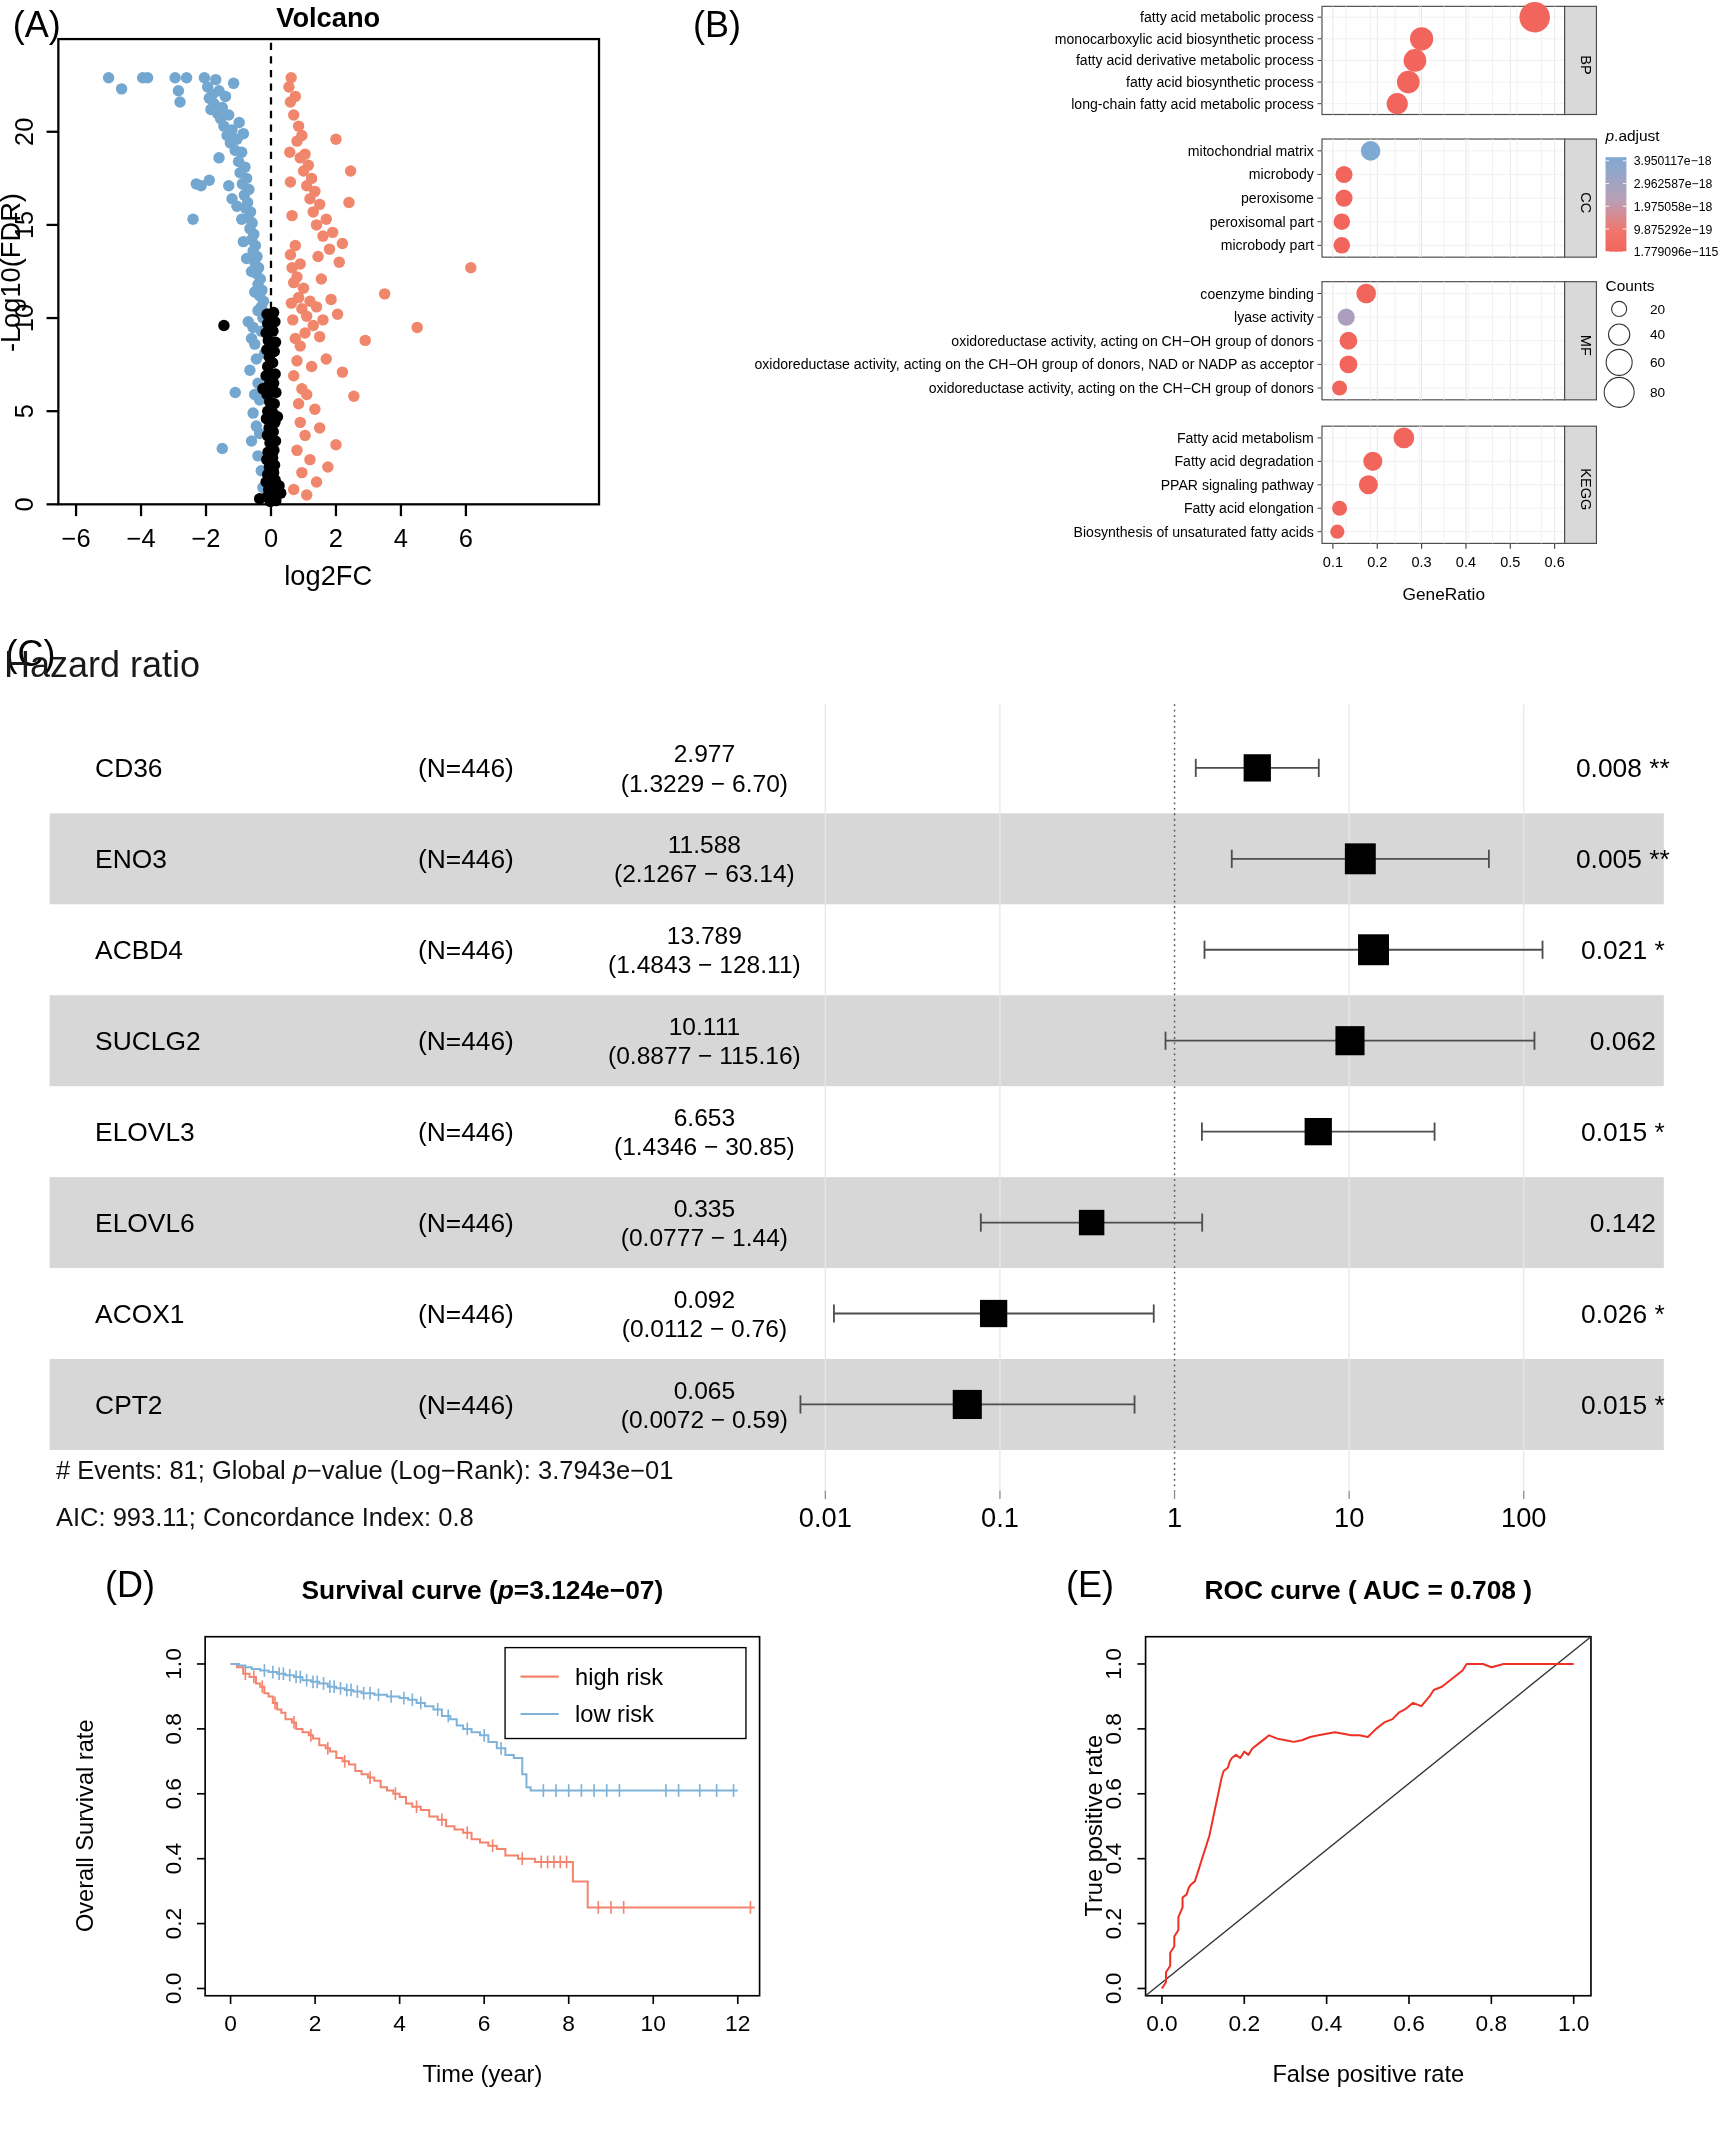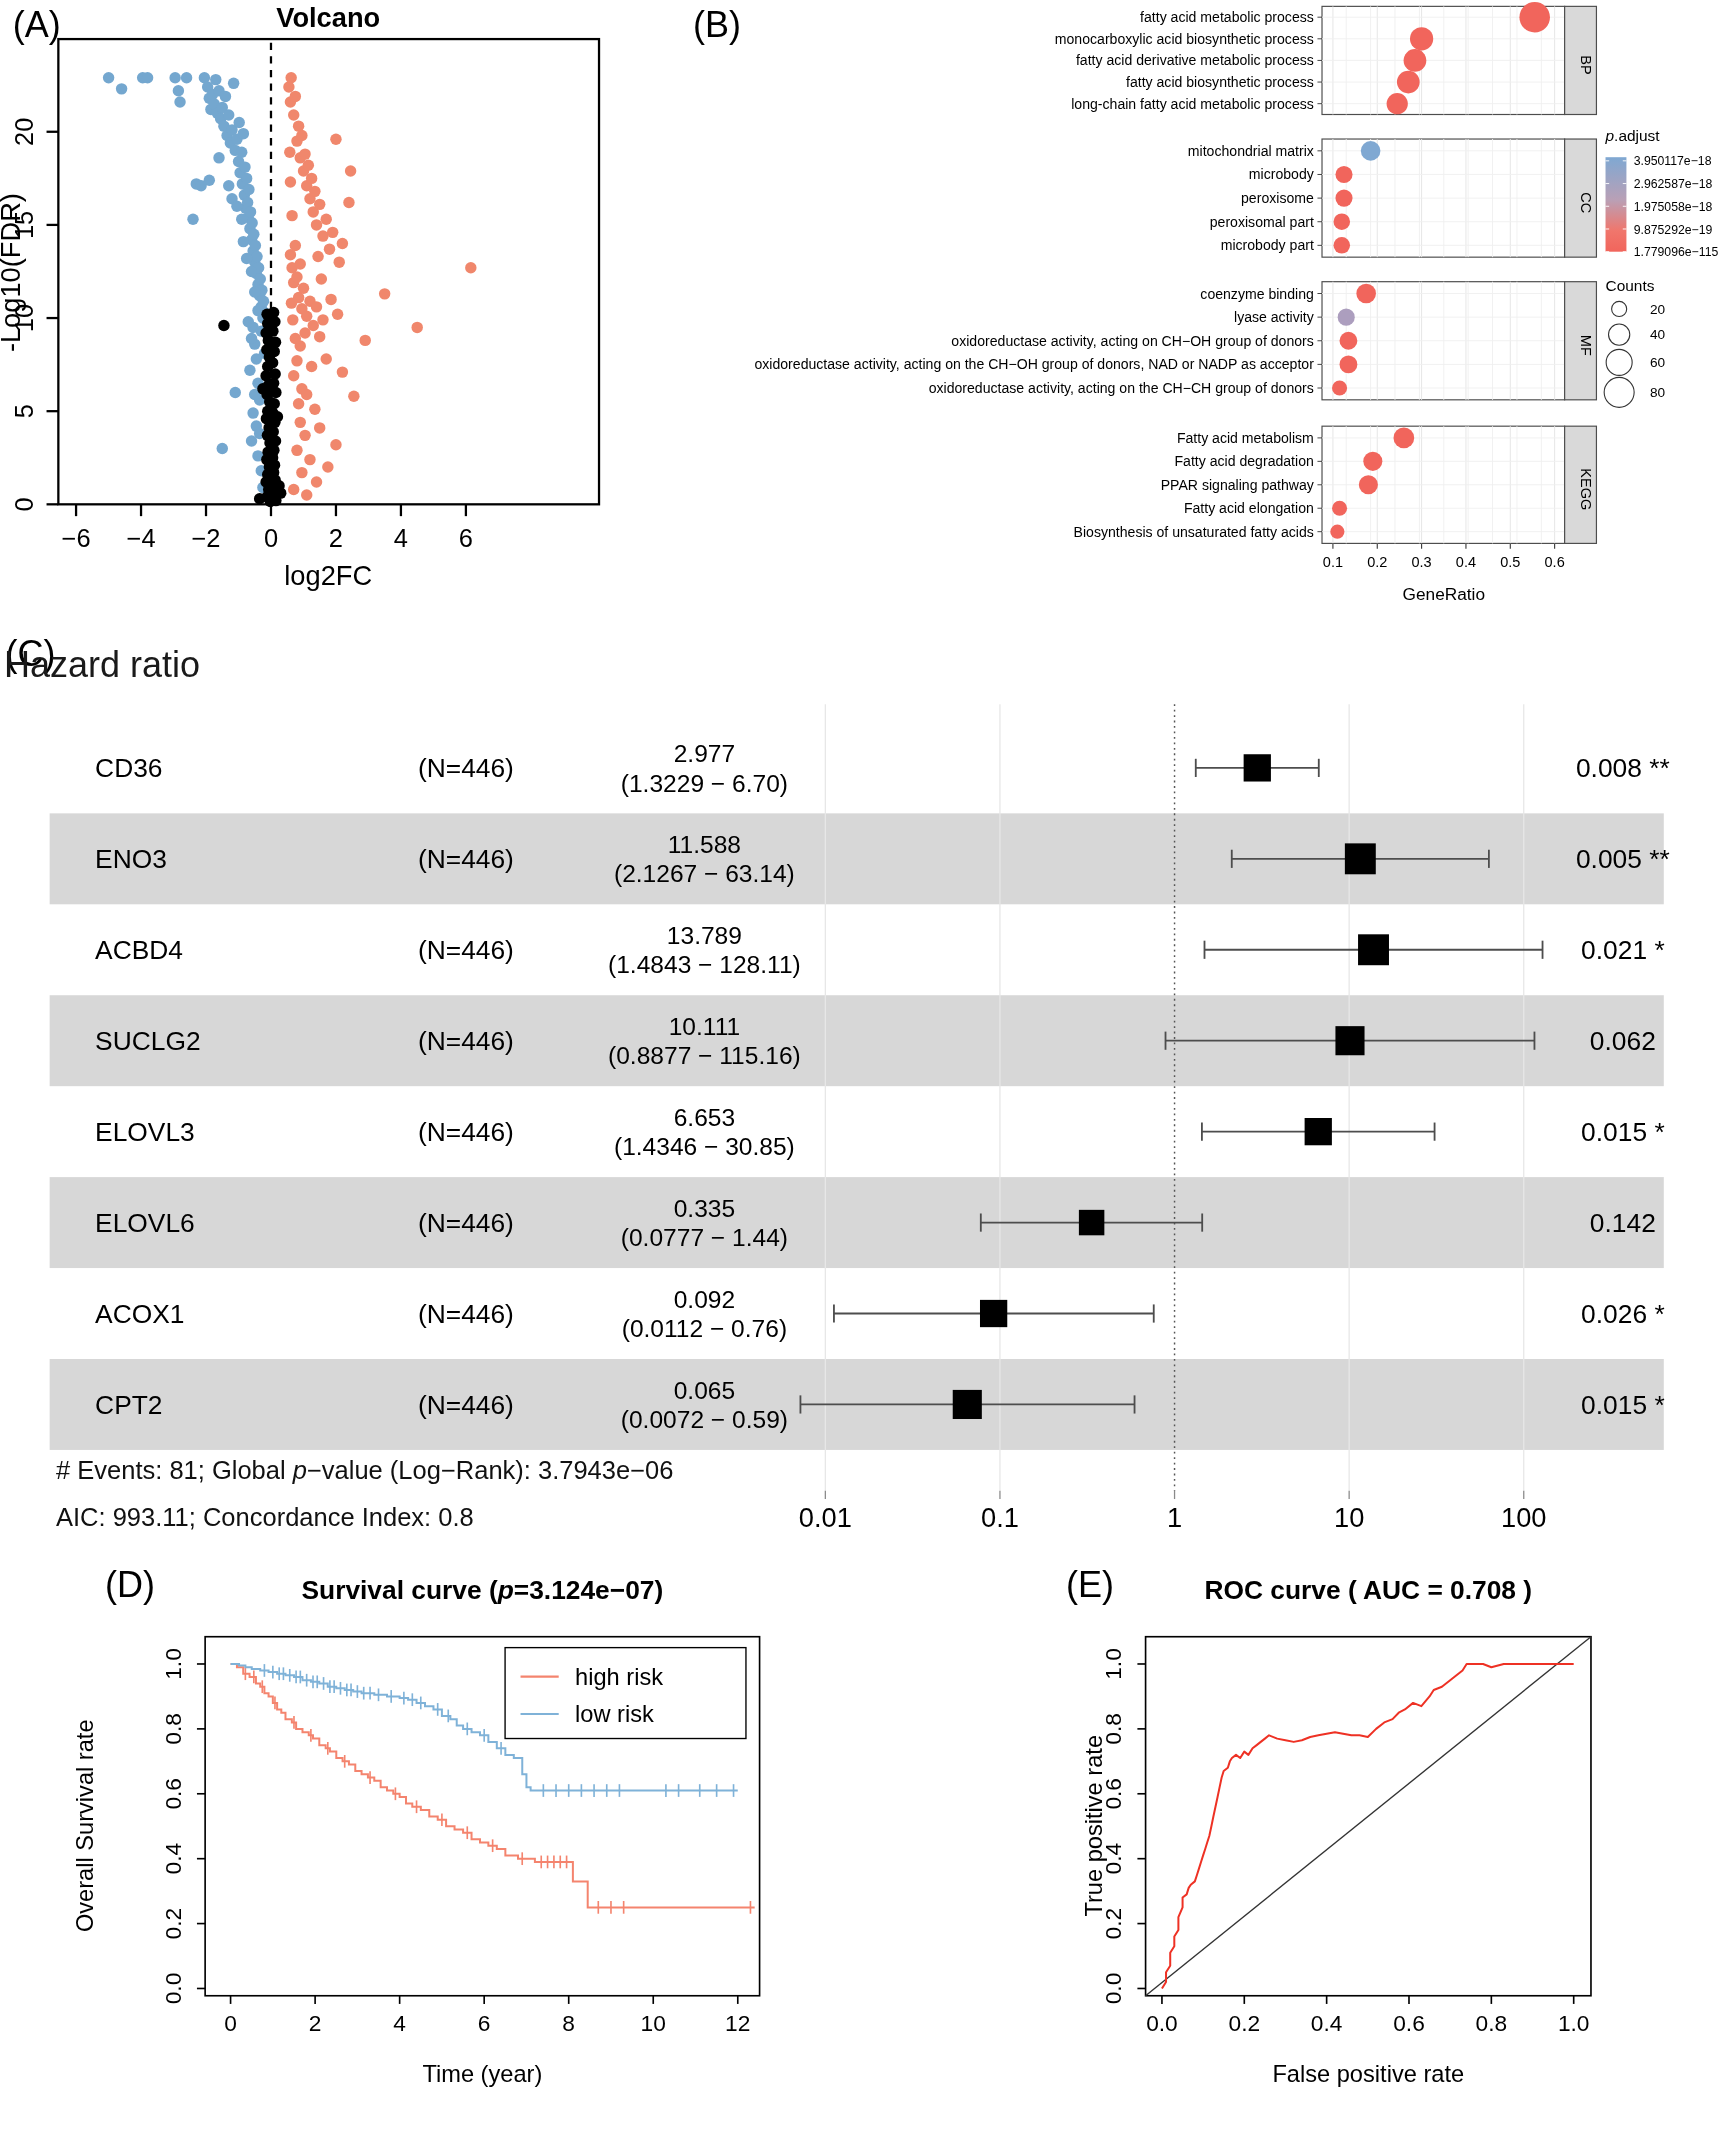--- a/index.html
+++ b/index.html
@@ -617,21 +617,21 @@
         <line x1="1060" y1="885" x2="1060" y2="894" stroke="#8a8a8a" stroke-width="1.4"></line>
         <text x="1060" y="925" font-size="30" text-anchor="middle" fill="#444">0.1</text>
         <line x1="1252" y1="885" x2="1252" y2="894" stroke="#8a8a8a" stroke-width="1.4"></line>
         <text x="1252" y="925" font-size="30" text-anchor="middle" fill="#444">1</text>
         <line x1="1444" y1="885" x2="1444" y2="894" stroke="#8a8a8a" stroke-width="1.4"></line>
         <text x="1444" y="925" font-size="30" text-anchor="middle" fill="#444">10</text>
         <line x1="1636" y1="885" x2="1636" y2="894" stroke="#8a8a8a" stroke-width="1.4"></line>
         <text x="1636" y="925" font-size="30" text-anchor="middle" fill="#444">100</text>
       </g>
   </svg>
-  <div id="fn1"><span># Events: 81; Global </span><i>p</i><span>−value (Log−Rank): 3.7943e−06</span></div>
+  <div id="fn1"><span># Events: 81; Global </span><i>p</i><span>−value (Log−Rank): 3.7943e−01</span></div>
   <div id="fn2">AIC: 993.11; Concordance Index: 0.8</div>
 
   <svg id="svg-d" style="left:55px;top:1564px" width="782" height="569" viewBox="0 0 860 626">
     <text class="t-title2" x="470" y="38" text-anchor="middle"><tspan>Survival curve (</tspan><tspan font-style="italic">p</tspan><tspan>=3.124e−07)</tspan></text>
     <text class="t-axis2" x="470" y="570" text-anchor="middle">Time (year)</text>
     <text class="t-axis2" x="42" y="288" text-anchor="middle" transform="rotate(-90,42,288)">Overall Survival rate</text>
     <g id="g-km">
         <rect x="165" y="80" width="610" height="395" fill="none" stroke="#000" stroke-width="1.8"></rect>
         <line x1="193" y1="475" x2="193" y2="484" stroke="#000" stroke-width="1.8"></line>
         <text x="193" y="514" font-size="25" text-anchor="middle">0</text>

